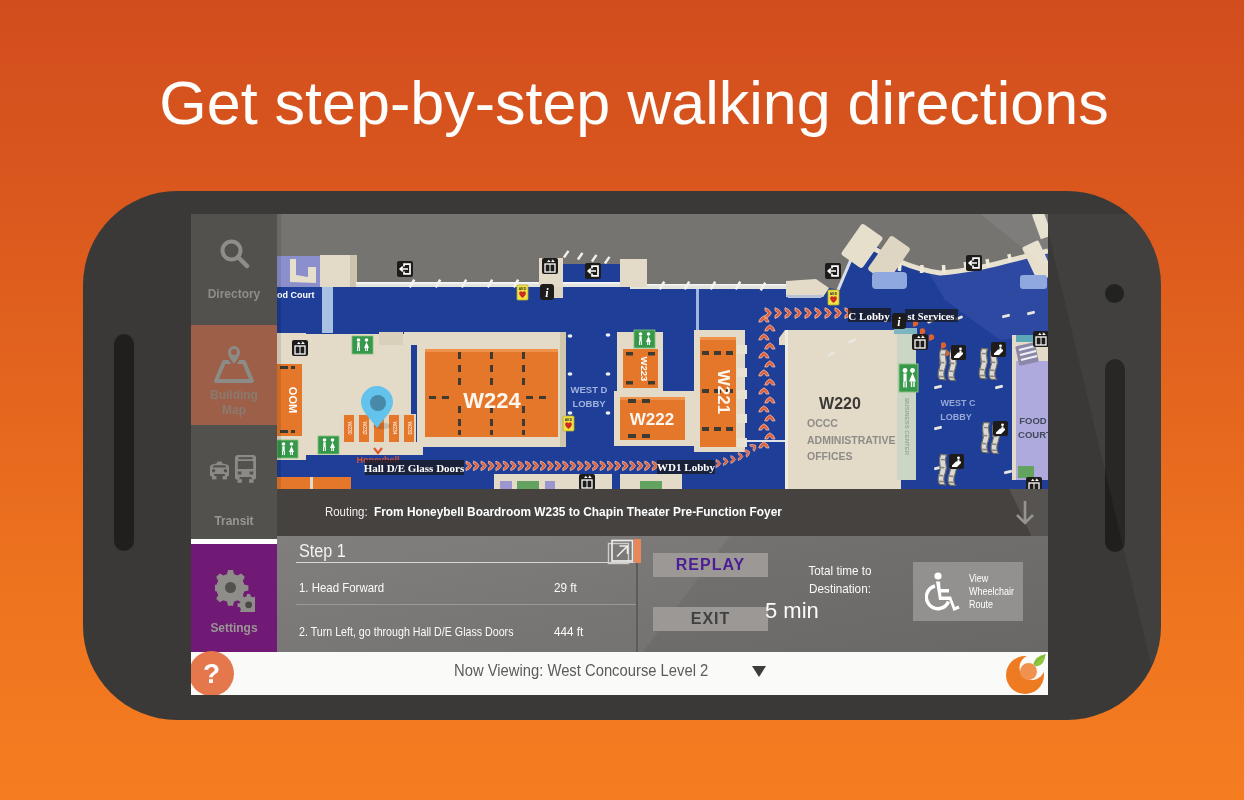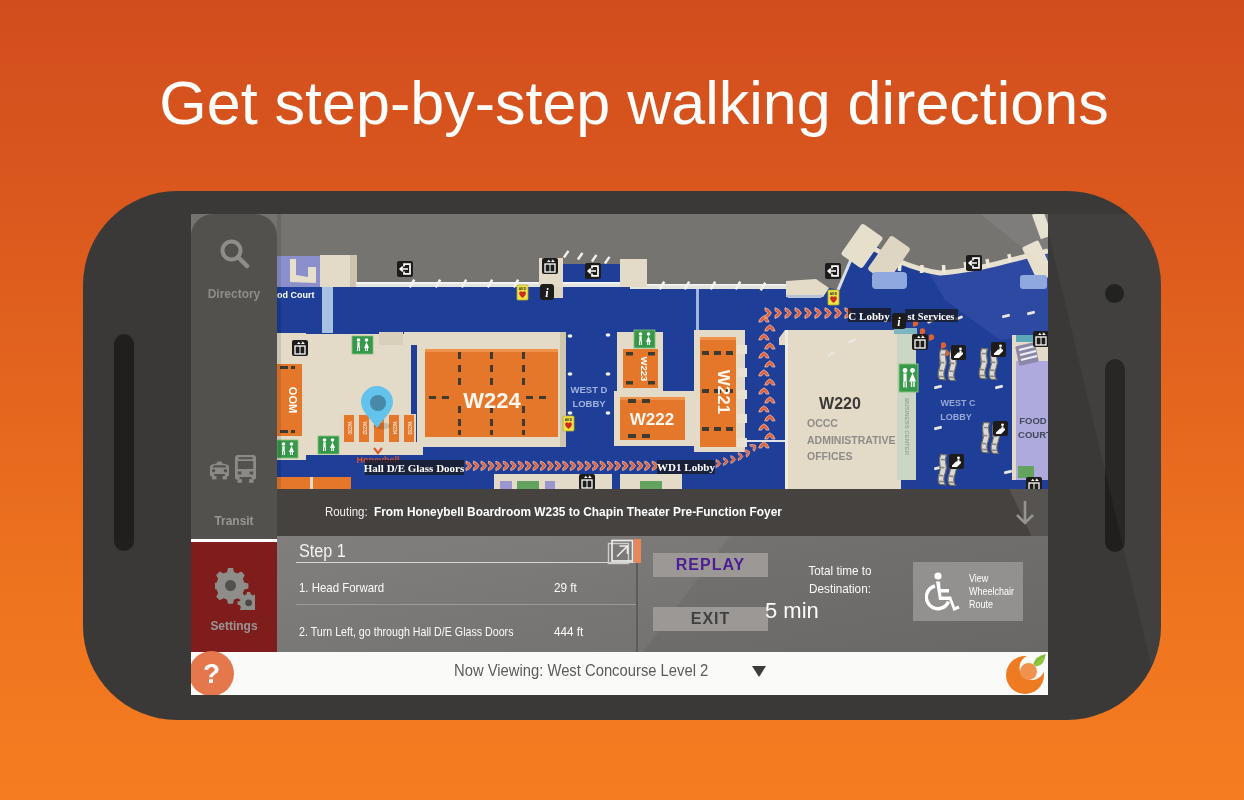--- a/index.html
+++ b/index.html
@@ -10,27 +10,27 @@
   
   #headline{left:12px;top:68px;width:1244px;text-align:center;color:#fdfdfc;font-size:61px;font-weight:400;letter-spacing:0;}
   
   #phone{left:83px;top:191px;width:1078px;height:529px;background:#3a3938;border-radius:94px;}
   #pill-left{left:31px;top:143px;width:20px;height:217px;background:#201f1e;border-radius:10px;}
   #pill-right{left:1022px;top:168px;width:20px;height:193px;background:#201f1e;border-radius:10px;}
   #cam{left:1022px;top:93px;width:19px;height:19px;background:#191918;border-radius:50%;}
   
   #screen{left:191px;top:214px;width:857px;height:481px;background:#757370;overflow:hidden;}
   
-  #sidebar{left:0;top:0;width:86px;height:438px;background:#53514e;border-radius:22px;}
+  #sidebar{left:0;top:0;width:86px;height:438px;background:#53514e;}
   .sb-item{position:absolute;left:0;width:86px;text-align:center;color:#8f8d8a;font-weight:bold;font-size:13px;}
   .sb-item div{transform:scaleX(0.92);}
   #sb-dir{top:0;height:111px;}
   #sb-map{top:111px;height:100px;background:#9d5f47;color:#8a7a70;}
   #sb-transit{top:211px;height:114px;padding-left:40px;}
-  #sb-set{top:325px;height:113px;background:#7f1d1d;border-top:3px solid #ffffff;}
+  #sb-set{top:325px;height:113px;background:#701a75;border-top:5px solid #ffffff;}
   
   #map{left:86px;top:0;width:771px;height:322px;}
   
   #routing{left:86px;top:275px;width:771px;height:47px;background:#454240;color:#f1f0ee;font-size:13px;line-height:45px;white-space:nowrap;}
   #routing .rt{margin-left:48px;font-weight:normal;display:inline-block;transform:scaleX(0.88);transform-origin:0 50%;}
   #routing b{color:#fff;font-size:13.5px;}
   
   #lowerpanel{left:86px;top:322px;width:771px;height:116px;background:linear-gradient(168deg,#7b7977 0%,#716f6d 50%,#6a6866 100%);}
   #lowergutter{left:86px;top:322px;width:19px;height:116px;background:#474543;}
   
@@ -81,20 +81,28 @@
   <div id="sidebar" class="abs">
 
     <div class="sb-item" id="sb-dir">
       <svg class="abs" style="left:28px;top:24px" width="31" height="31" viewBox="0 0 31 31">
           <circle cx="12.5" cy="12.5" r="9" fill="none" stroke="#8f8d8a" stroke-width="4"></circle>
           <line x1="19" y1="19" x2="28" y2="28" stroke="#8f8d8a" stroke-width="4.5" stroke-linecap="round"></line>
         </svg>
       <div class="abs" style="left:0;top:72px;width:86px;">Directory</div>
     </div>
 
+    <div class="sb-item" id="sb-map">
+      <svg class="abs" style="left:20px;top:17px" width="46" height="42" viewBox="0 0 46 42">
+        <path d="M13 20 L33 20 L41 39 L5 39 Z" fill="none" stroke="#8b8b88" stroke-width="4" stroke-linejoin="round"></path>
+        <path d="M23 3 a7.2 7.2 0 0 1 7.2 7.2 c0 5-7.2 13.3-7.2 13.3 s-7.2-8.3-7.2-13.3 A7.2 7.2 0 0 1 23 3 Z" fill="#8b8b88" stroke="#9d5f47" stroke-width="2.2"></path>
+        <circle cx="23" cy="10" r="3" fill="#9d5f47"></circle>
+      </svg>
+      <div class="abs" style="left:0;top:62px;width:86px;line-height:15px;">Building<br>Map</div>
+    </div>
 
     <div class="sb-item" id="sb-transit">
       <svg class="abs" style="left:17px;top:29px" width="50" height="30" viewBox="0 0 50 30">
         <g fill="#8c8a87">
           <path d="M9.5,7.5 L13.5,7.5 L14.5,9.5 L19,10.5 Q21,11 21,13.5 L21,21 Q21,22.3 19.8,22.3 L18,22.3 Q16.8,22.3 16.8,21 L16.8,20 L6.2,20 L6.2,21 Q6.2,22.3 5,22.3 L3.2,22.3 Q2,22.3 2,21 L2,13.5 Q2,11 4,10.5 L8.5,9.5 Z"></path>
           <rect x="4" y="22" width="4.4" height="3.4"></rect>
             <rect x="14.6" y="22" width="4.4" height="3.4"></rect>
         </g>
         <g fill="#54524e">
             <path d="M6,11.2 L17,11.2 L18.6,13.6 L4.4,13.6 Z"></path>

